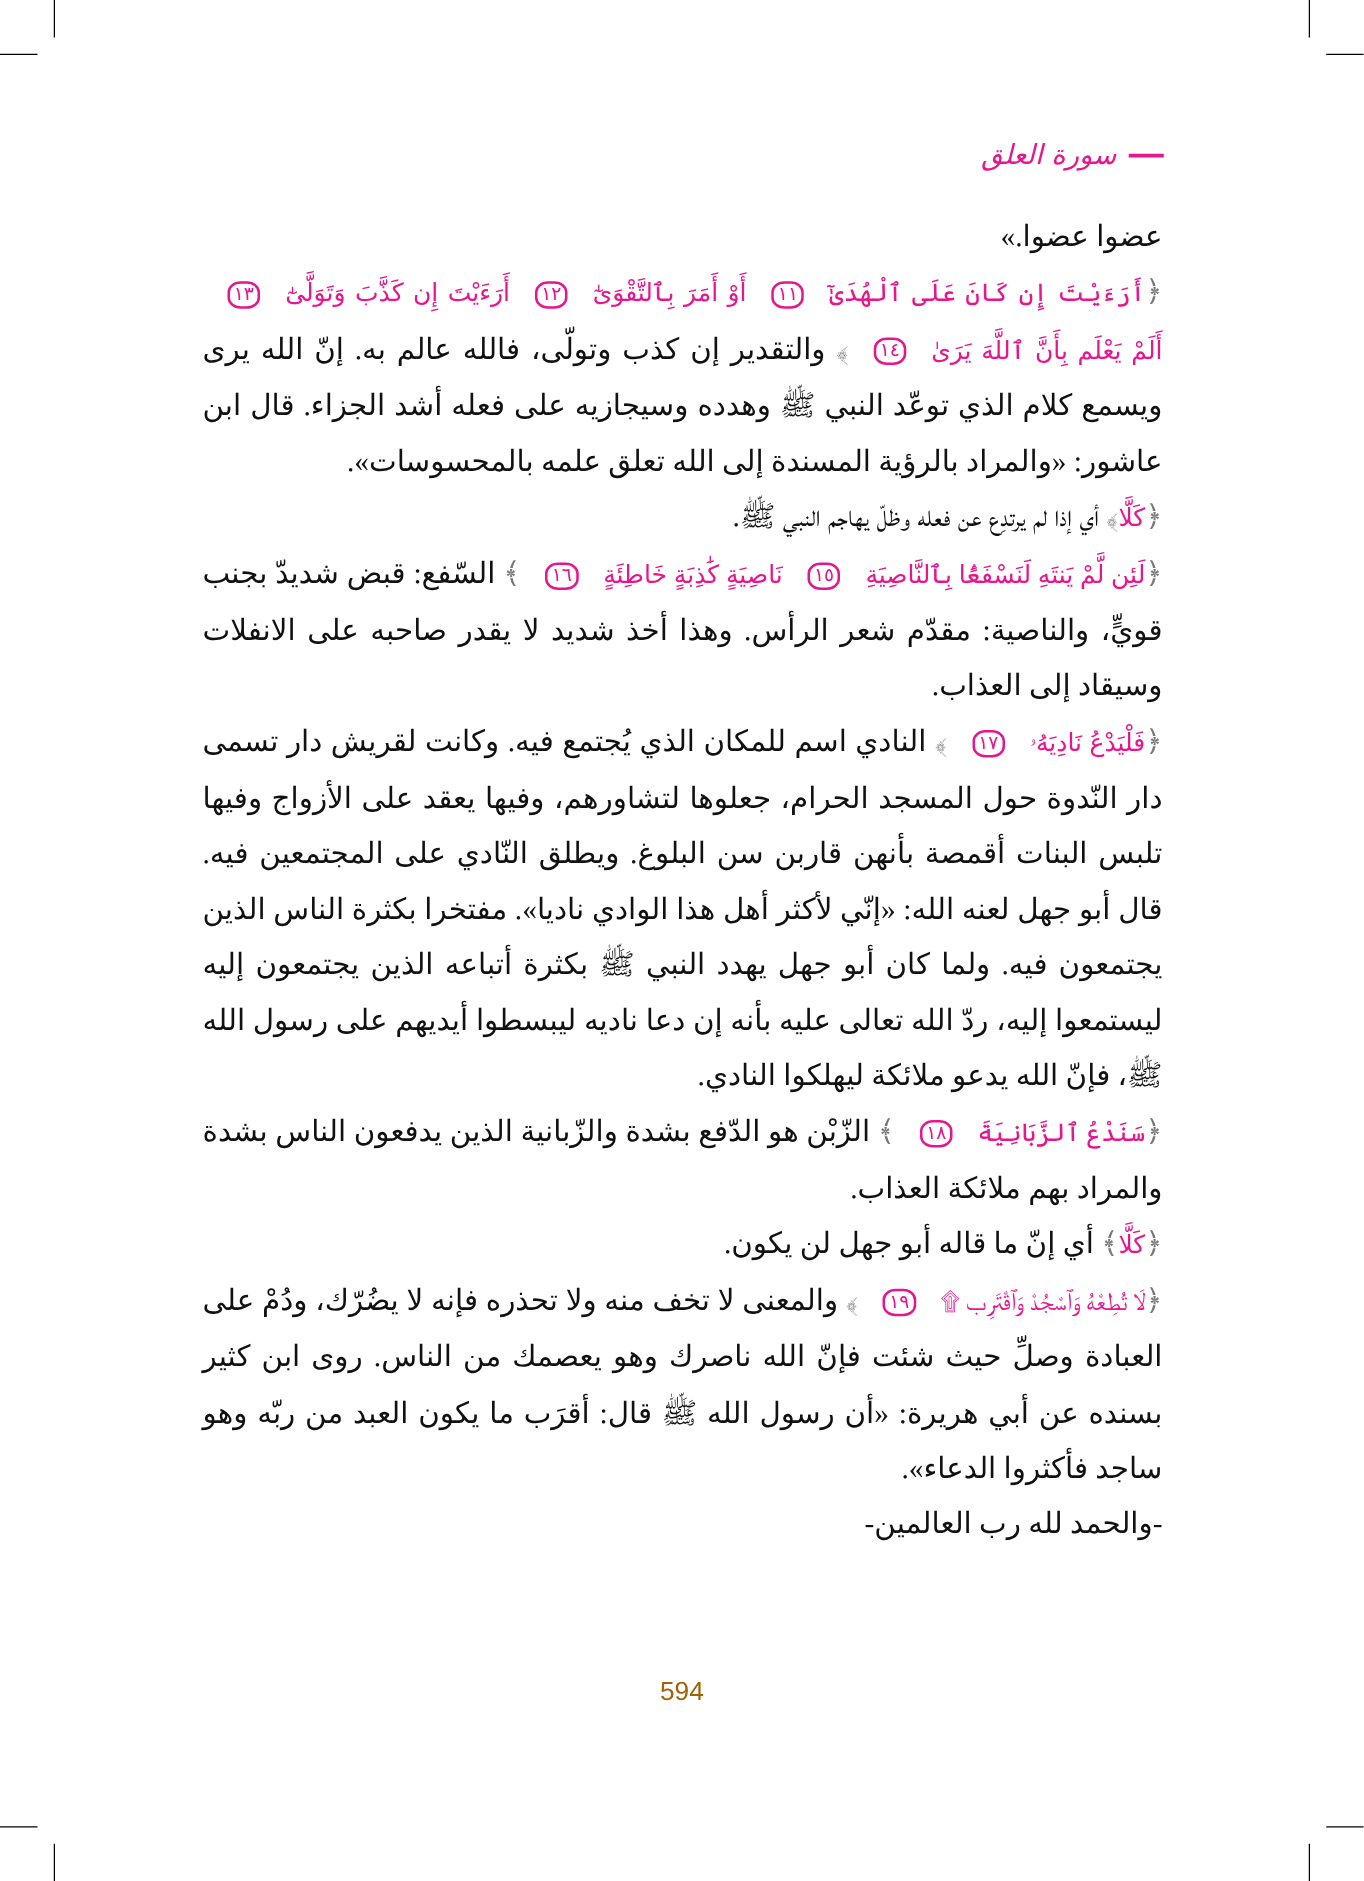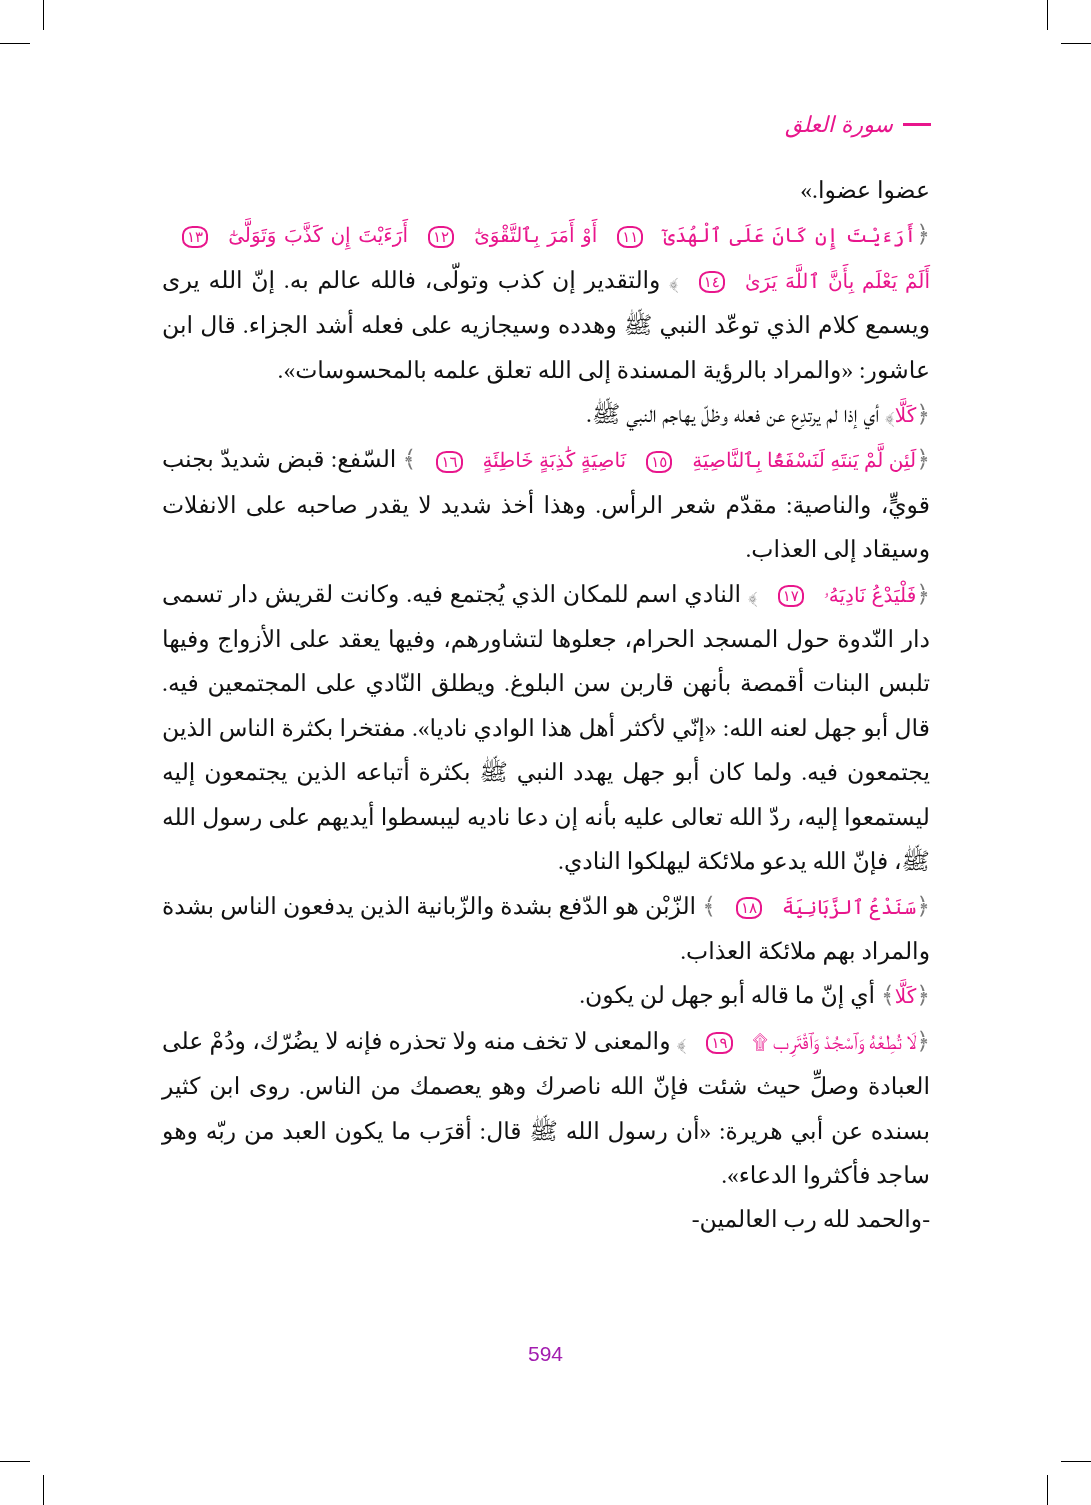--- a/index.html
+++ b/index.html
@@ -7,21 +7,21 @@
   .crop { position:absolute; background:#000; }
   .header { position:absolute; top:112px; right:160px; display:flex; align-items:center; gap:10px; direction:rtl;font-style:italic; }
   .header-bar { width:28px; height:3px; background:var(--accent); }
   .header-title { color:var(--accent); font-size:22px; font-family:"DejaVu Sans", sans-serif; }
   .content { position:absolute; top:168px; left:162px; width:768px; direction:rtl; text-align:justify; color:#111; font-size:23.5px; line-height:44.4px; font-family:Liberation Serif, serif; }
   .content p { margin:0; }
   .verse { color:var(--accent); font-size:20px; }
   .bracket { color:#777; }
   .marker { display:inline-block; color:var(--accent); font-size:15px; border:2px solid var(--accent); border-radius:40%; padding:0 3px; margin:0 20px; line-height:18px; vertical-align:middle; }
   .closing { text-align:right; }
-  .page-number { position:absolute; top:1342px; left:0; width:1091px; text-align:center; font-family:"Liberation Sans", sans-serif; font-size:21px; color:#a21caf; }
+  .page-number { position:absolute; top:1342px; left:0; width:1091px; text-align:center; font-family:"Liberation Sans", sans-serif; font-size:21px; color:#a16207; }
 </style>
 </head>
 <body>
 
 <div class="crop" style="left:43px;top:0;width:1px;height:30px;"></div>
 <div class="crop" style="left:0;top:43px;width:30px;height:1px;"></div>
 <div class="crop" style="left:1047px;top:0;width:1px;height:30px;"></div>
 <div class="crop" style="left:1061px;top:43px;width:30px;height:1px;"></div>
 <div class="crop" style="left:0;top:1461px;width:30px;height:1px;"></div>
 <div class="crop" style="left:43px;top:1475px;width:1px;height:30px;"></div>

